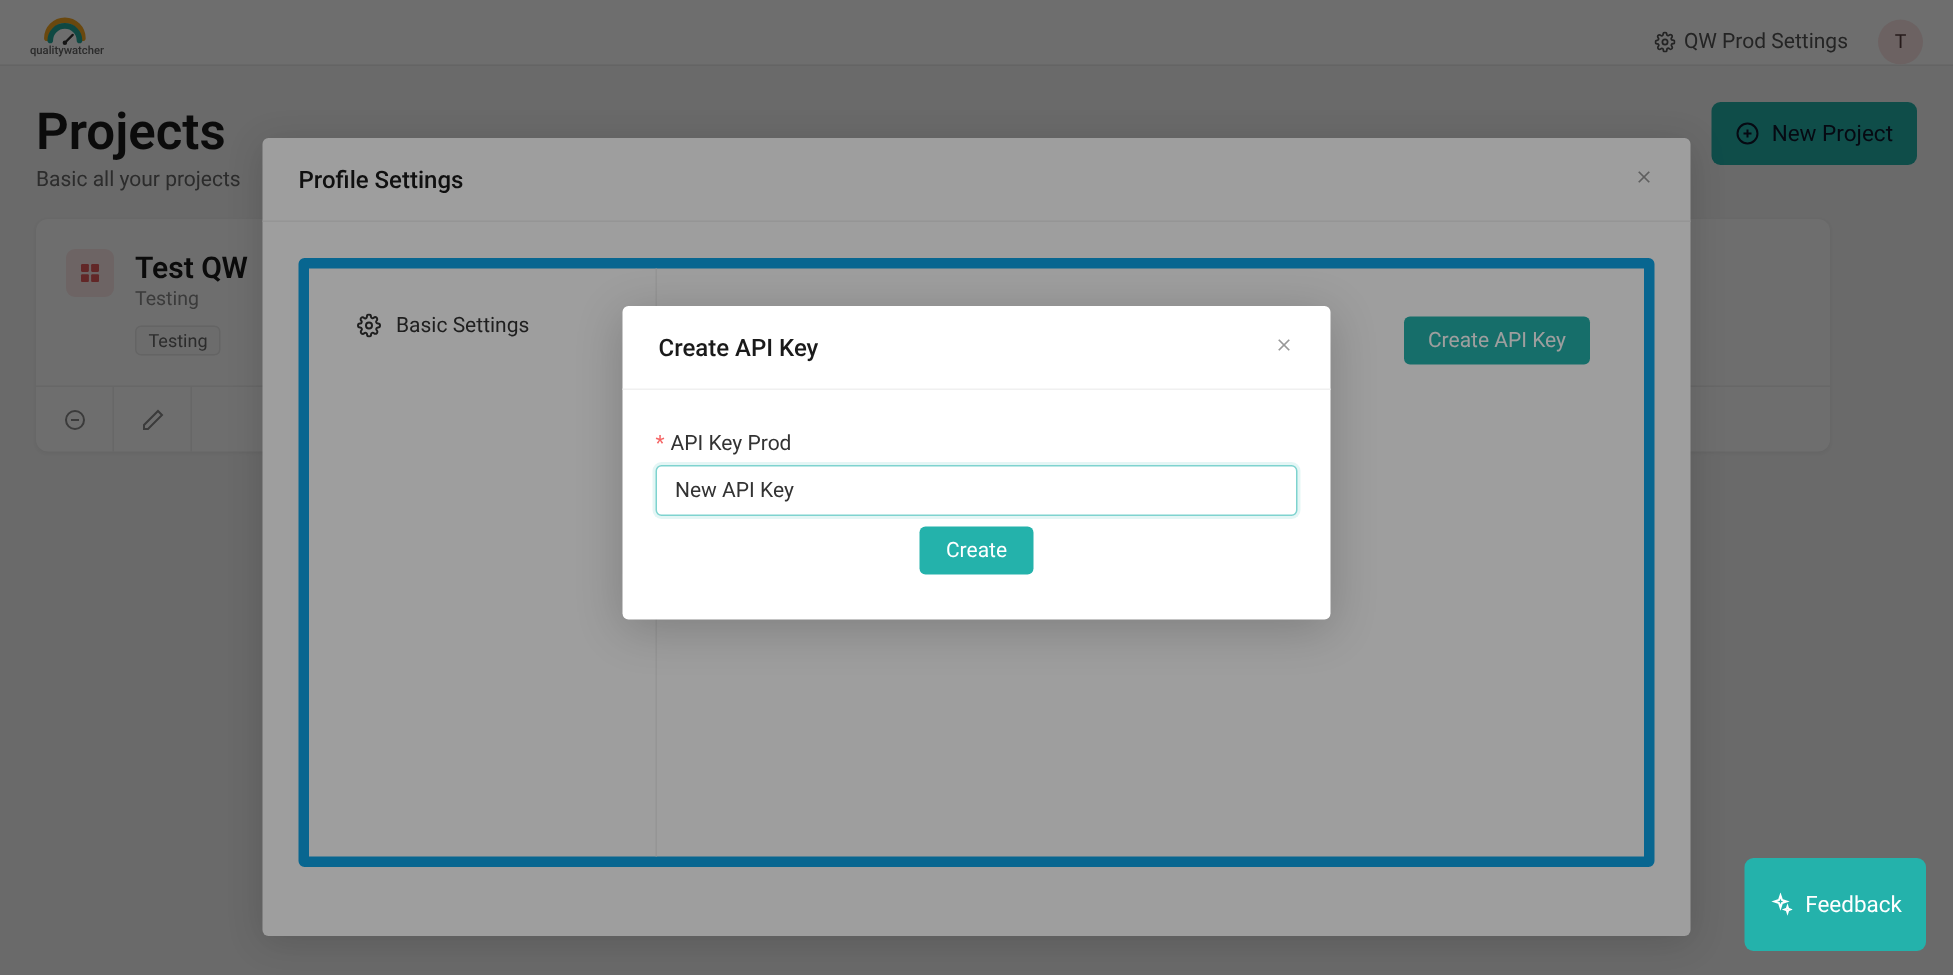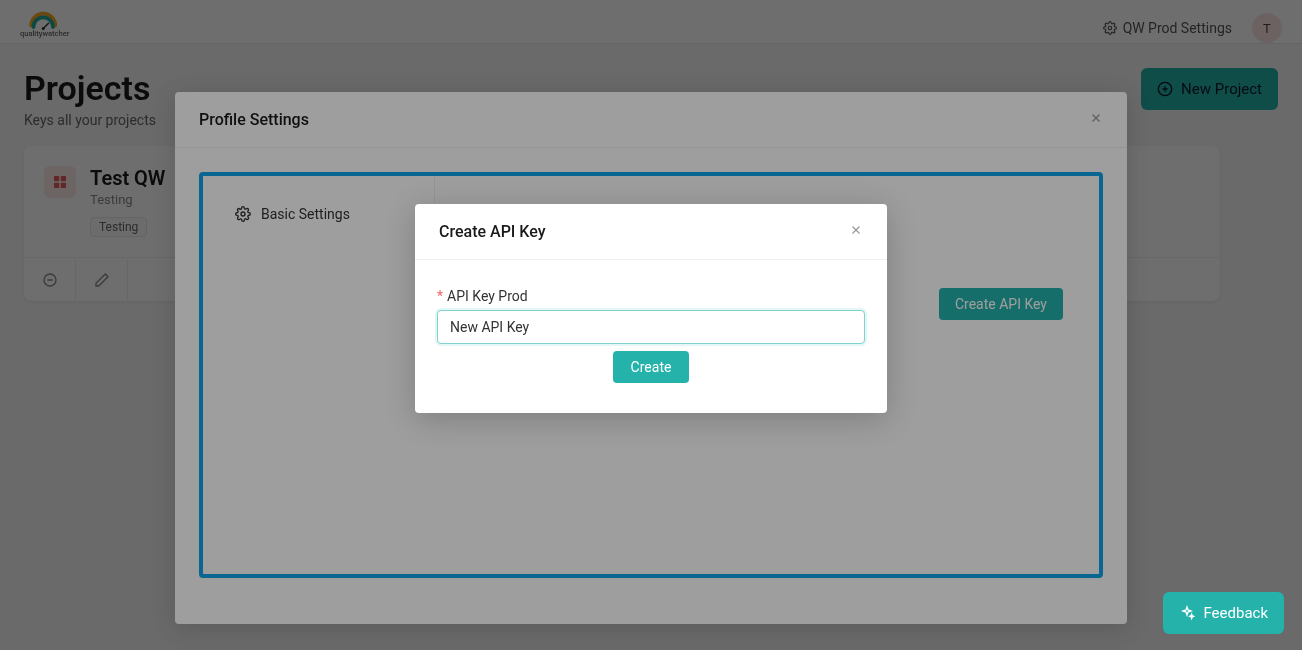--- a/index.html
+++ b/index.html
@@ -186,25 +186,24 @@
     }
     .close-x {
       color: #999;
       cursor: pointer;
       font-size: 16px;
     }
     .profile-body {
       padding: 24px;
     }
     .profile-inner {
-      border: 4px solid #0ea5e9;
+      border: 7px solid #0ea5e9;
       border-radius: 4px;
       display: flex;
       min-height: 406px;
-      flex-direction: column;
     }
     .profile-sidebar {
       width: 232px;
       border-right: 1px solid #f0f0f0;
       padding: 20px 20px;
     }
     .sidebar-item {
       display: flex;
       align-items: center;
       gap: 10px;
@@ -303,21 +302,21 @@
     }
     
     
     .feedback-btn {
       position: absolute;
       bottom: 16px;
       right: 18px;
       background: #24b2ab;
       color: #fff;
       border: none;
-      padding: 12px 16px;
+      padding: 22px 16px;
       border-radius: 6px;
       font-size: 15px;
       display: flex;
       align-items: center;
       gap: 8px;
       cursor: pointer;
       z-index: 1000;
     }
     
     .icon-14 { width: 14px; height: 14px; }
@@ -347,21 +346,21 @@
     <div class="avatar">
       <span>T</span>
     </div>
   </div>
 </div>
 
 <div class="main-content">
   <div class="page-header">
     <div>
       <h1>Projects</h1>
-      <p>Keys all your projects</p>
+      <p>Basic all your projects</p>
     </div>
     <button class="new-project-btn">
       <svg class="icon-16" viewBox="0 0 24 24" fill="none" stroke="currentColor" stroke-width="2">
         <circle cx="12" cy="12" r="10"></circle>
         <line x1="12" y1="8" x2="12" y2="16"></line>
         <line x1="8" y1="12" x2="16" y2="12"></line>
       </svg>
       <span>New Project</span>
     </button>
   </div>

